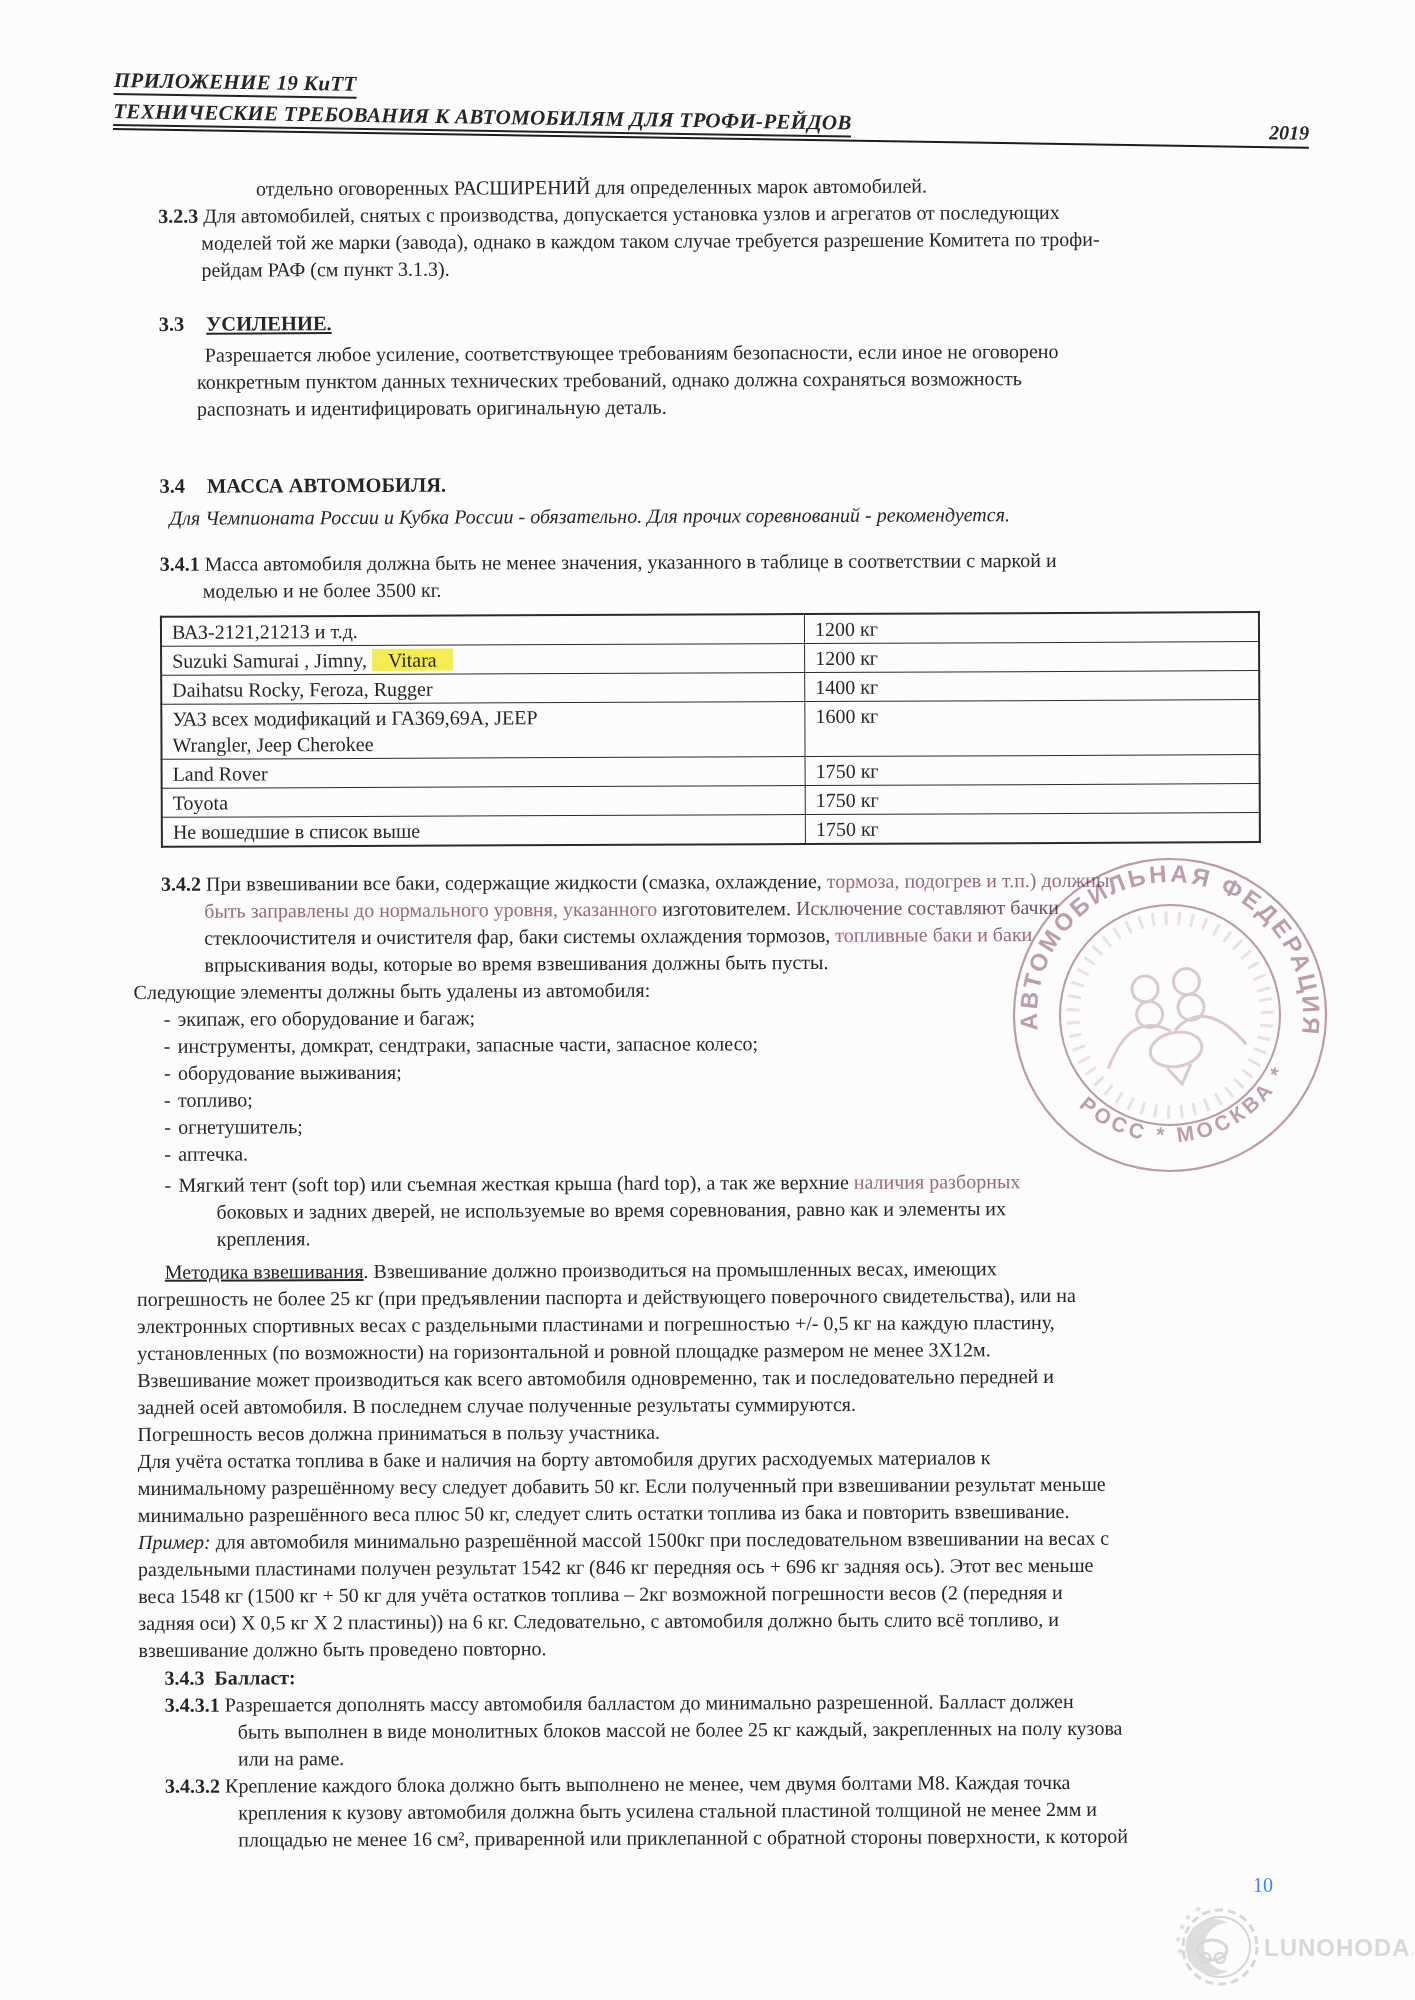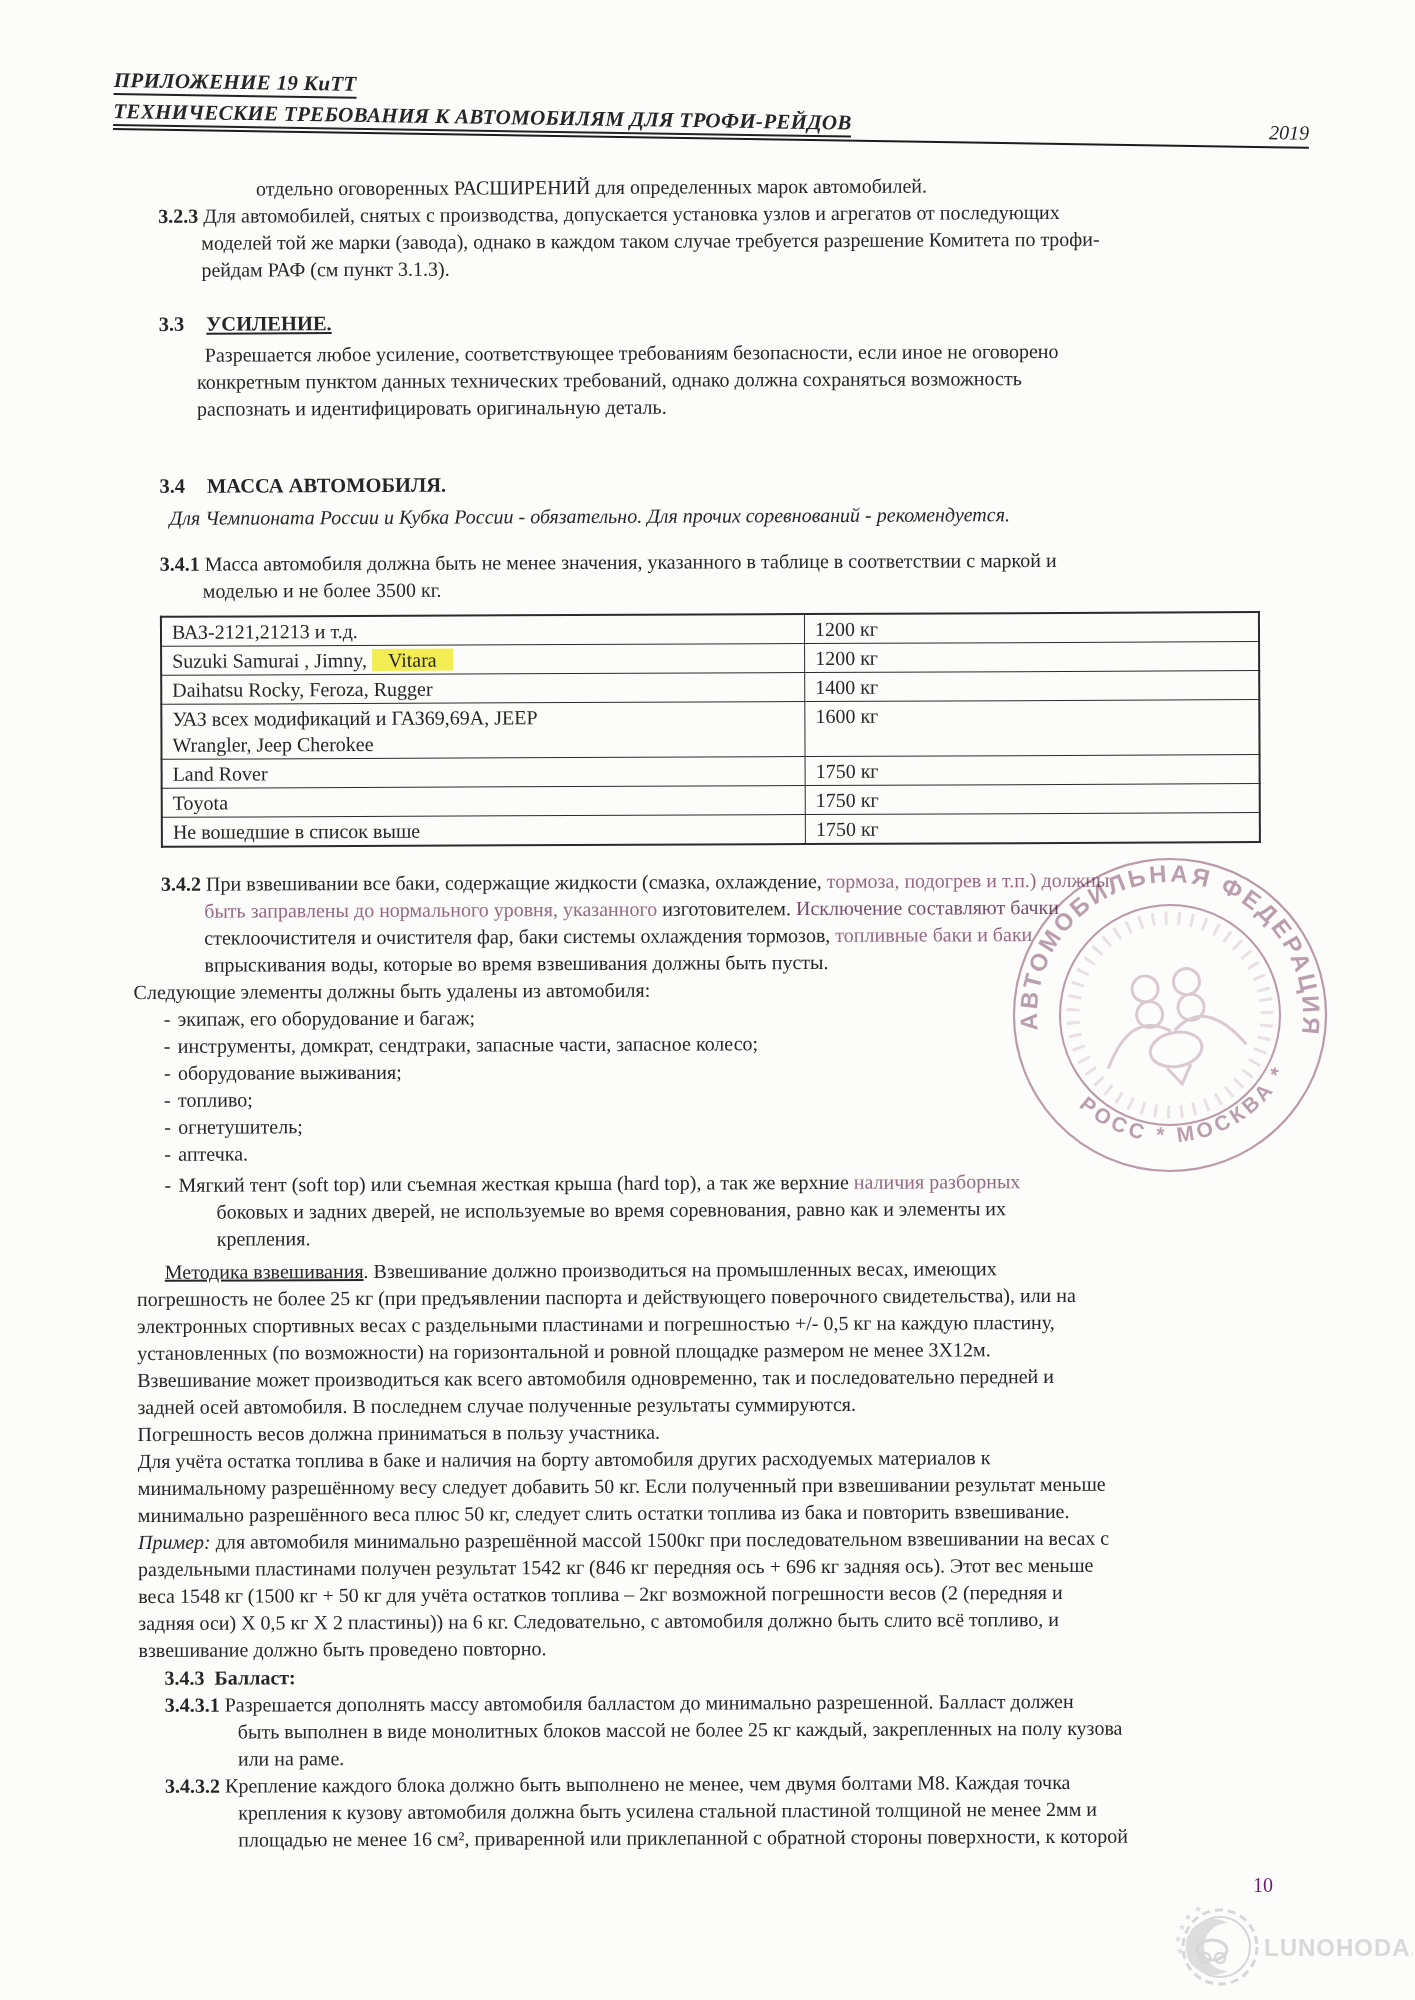--- a/index.html
+++ b/index.html
@@ -9,21 +9,21 @@
     font-family:"Liberation Serif","DejaVu Serif",serif;
     color:#262626;
   }
   
   .hdr{position:absolute;left:114px;top:68px;width:1196px;transform:rotate(0.9deg);transform-origin:0 0;}
   .hdr-l1{font-size:21px;font-weight:bold;font-style:italic;letter-spacing:.3px;}
   .hdr-l1 span{border-bottom:2px solid #222;padding-bottom:1px;}
   .hdr-l2{display:flex;justify-content:space-between;align-items:flex-end;
           border-bottom:2.5px solid #1c1c1c;padding-bottom:2px;margin-top:6px;}
   .hdr-title{font-size:21px;font-weight:bold;font-style:italic;letter-spacing:.3px;border-bottom:2px solid #222;}
-  .hdr-year{font-size:20px;font-weight:normal;font-style:italic;}
+  .hdr-year{font-size:20px;font-weight:bold;font-style:italic;}
   
   .content{position:absolute;left:130px;top:176px;width:1272px;
            font-size:20px;line-height:27px;transform:rotate(-0.25deg);transform-origin:0 0;}
   .pre{white-space:pre-line;}
   .p0{margin-left:28px;text-indent:98px;}
   .pnum{margin-left:28px;padding-left:43px;text-indent:-43px;}
   .pnum7{margin-left:28px;padding-left:73px;text-indent:-73px;}
   .p33{margin-left:66px;text-indent:8px;margin-top:4px;}
   .h-sec{margin-left:28px;margin-top:27px;font-weight:bold;font-size:20.5px;display:flex;gap:22px;}
   .h-sec .tu{text-decoration:underline;}
@@ -48,21 +48,21 @@
   .seg-num{font-weight:bold;}
   .seg-u{text-decoration:underline;}
   .seg-ui{font-style:italic;}
   .seg-plum{color:#966882;}
   .seg-plum2{color:#75506b;}
   .seg-hl{background:#f3ec52;padding:0 16px;}
   
   .stamp{position:absolute;left:1000px;top:845px;width:340px;height:340px;
          mix-blend-mode:multiply;opacity:.85;pointer-events:none;transform:rotate(-10deg);}
   
-  .pageno{position:absolute;left:1253px;top:1874px;font-size:20px;color:#701a75;}
+  .pageno{position:absolute;left:1253px;top:1874px;font-size:20px;color:#3b82f6;}
   .wmark{position:absolute;left:1168px;top:1898px;pointer-events:none;}
 </style>
 </head>
 <body>
 
 <div class="sheet">
 
   <div class="hdr">
     <div class="hdr-l1"><span>ПРИЛОЖЕНИЕ 19 КиТТ</span></div>
     <div class="hdr-l2">

